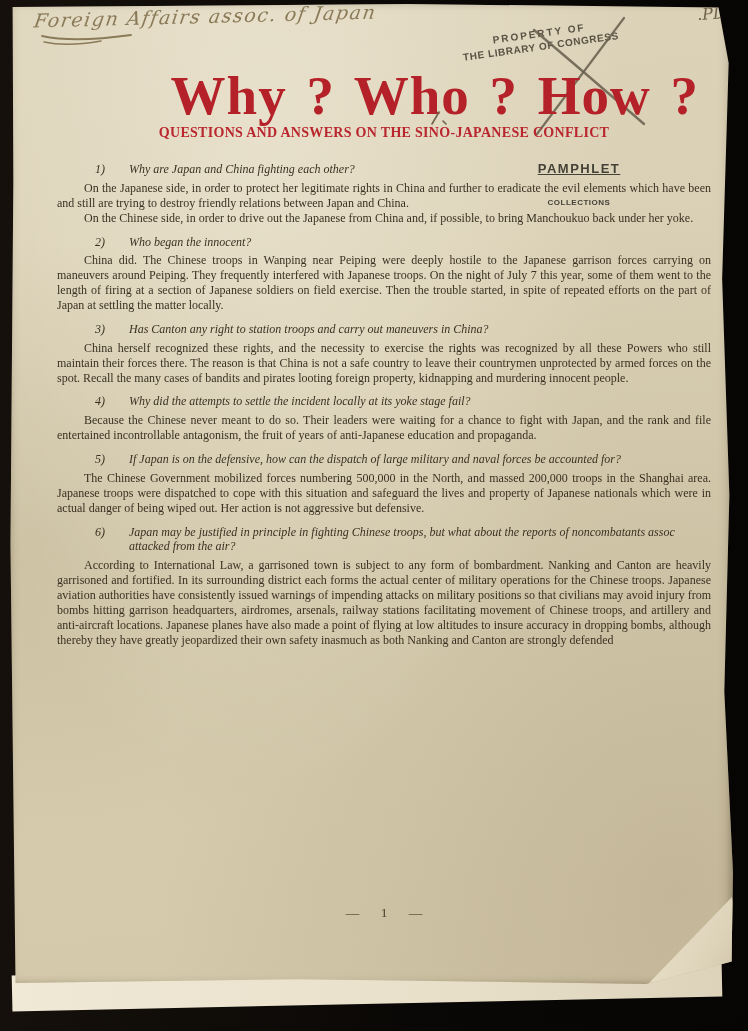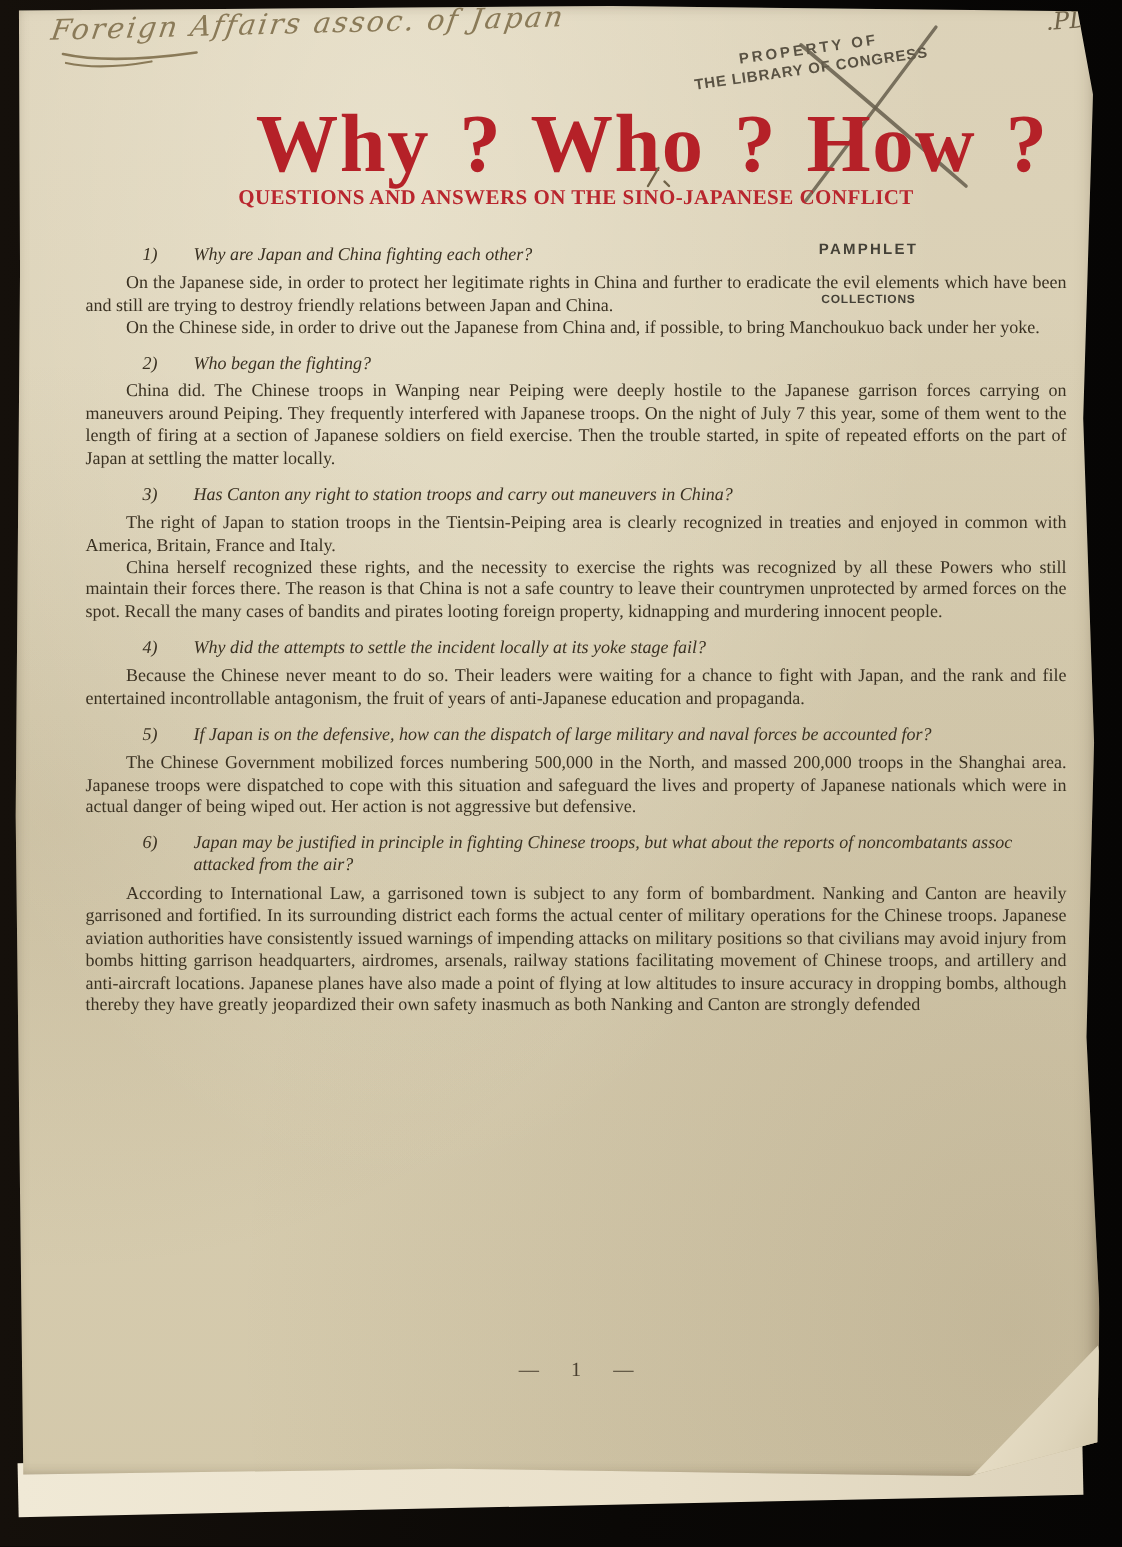--- a/index.html
+++ b/index.html
@@ -51,21 +51,21 @@
     font-family:"Liberation Sans", sans-serif; font-weight:bold;
     color:#4e4739; opacity:0.92;
   }
   .stamp-loc .l1 { font-size:10px; letter-spacing:2px; }
   .stamp-loc .l2 { font-size:10px; letter-spacing:0.6px; margin-top:2px; }
   .stamp-pamphlet {
     position:absolute; left:518px; top:157px; width:104px; text-align:center;
     font-family:"Liberation Sans", sans-serif; font-weight:bold;
     color:#3c3930; line-height:1.25; opacity:0.95;
   }
-  .stamp-pamphlet .l1 { font-size:10px; letter-spacing:1.5px; }
+  .stamp-pamphlet .l1 { font-size:13px; letter-spacing:1.5px;text-decoration:underline; }
   .stamp-pamphlet .l2 { font-size:8px; letter-spacing:0.5px;margin-top:21px; }
 
   
   .title {
     position:absolute; left:36px; top:60px; width:654px; margin:0;
     text-align:right; font-family:"Liberation Serif", serif; font-weight:bold;
     font-size:55px; color:#b52128; word-spacing:5px; letter-spacing:1px;
   }
   .subtitle {
     position:absolute; left:48px; top:121px; width:654px; margin:0;
@@ -141,27 +141,26 @@
 
     <div class="body-text">
 
       <section class="qa">
         <p class="question"><span class="qnum">1)</span><span class="qtext">Why are Japan and China fighting each other?</span></p>
         <p class="answer">On the Japanese side, in order to protect her legitimate rights in China and further to eradicate the evil elements which have been and still are trying to destroy friendly relations between Japan and China.</p>
         <p class="answer">On the Chinese side, in order to drive out the Japanese from China and, if possible, to bring Manchoukuo back under her yoke.</p>
       </section>
 
       <section class="qa">
-        <p class="question"><span class="qnum">2)</span><span class="qtext">Who began the fighting?</span></p>
+        <p class="question"><span class="qnum">2)</span><span class="qtext">Who began the innocent?</span></p>
         <p class="answer">China did.  The Chinese troops in Wanping near Peiping were deeply hostile to the Japanese garrison forces carrying on maneuvers around Peiping.  They frequently interfered with Japanese troops.  On the night of July 7 this year, some of them went to the length of firing at a section of Japanese soldiers on field exercise.  Then the trouble started, in spite of repeated efforts on the part of Japan at settling the matter locally.</p>
       </section>
 
       <section class="qa">
         <p class="question"><span class="qnum">3)</span><span class="qtext">Has Canton any right to station troops and carry out maneuvers in China?</span></p>
-        <p class="answer">The right of Japan to station troops in the Tientsin-Peiping area is clearly recognized in treaties and enjoyed in common with America, Britain, France and Italy.</p>
         <p class="answer">China herself recognized these rights, and the necessity to exercise the rights was recognized by all these Powers who still maintain their forces there.  The reason is that China is not a safe country to leave their countrymen unprotected by armed forces on the spot.  Recall the many cases of bandits and pirates looting foreign property, kidnapping and murdering innocent people.</p>
       </section>
 
       <section class="qa">
         <p class="question"><span class="qnum">4)</span><span class="qtext">Why did the attempts to settle the incident locally at its yoke stage fail?</span></p>
         <p class="answer">Because the Chinese never meant to do so.  Their leaders were waiting for a chance to fight with Japan, and the rank and file entertained incontrollable antagonism, the fruit of years of anti-Japanese education and propaganda.</p>
       </section>
 
       <section class="qa">
         <p class="question"><span class="qnum">5)</span><span class="qtext">If Japan is on the defensive, how can the dispatch of large military and naval forces be accounted for?</span></p>

